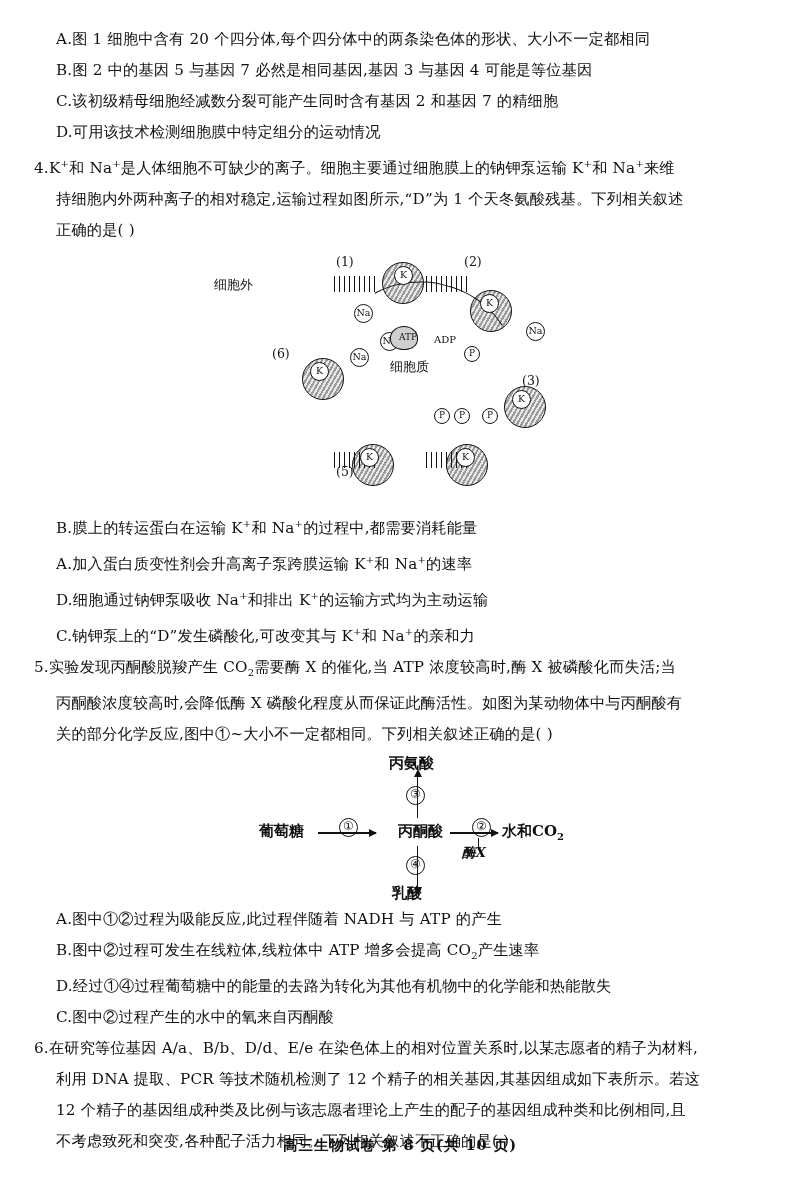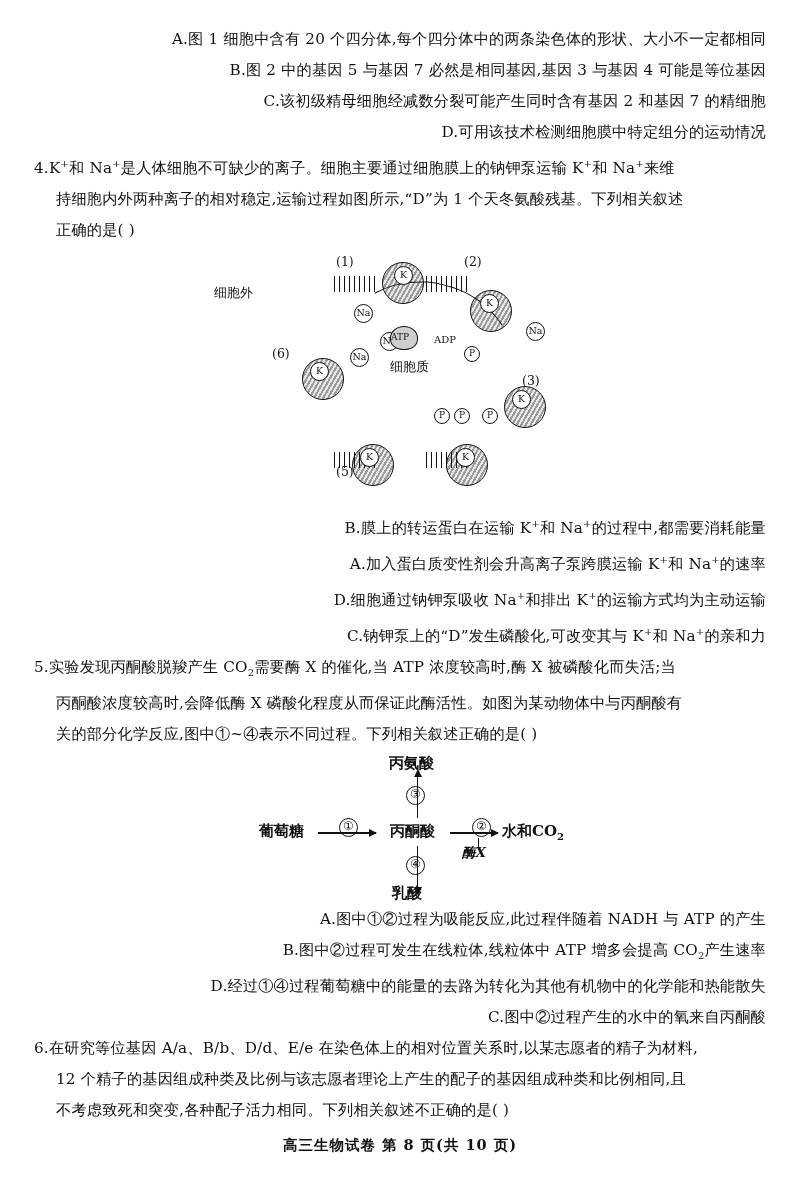--- a/index.html
+++ b/index.html
@@ -20,21 +20,21 @@
     position:absolute;
     left:34px;top:24px;
     width:732px;
   }
   .line{
     font-size:15.2px;
     line-height:31px;
     white-space:nowrap;
     letter-spacing:0.2px;
   }
-  .opt{ padding-left:6px;text-align:right; }
+  .opt{ padding-left:6px; }
   .indent1{ padding-left:22px; }
   sup{ font-size:10px; vertical-align:super; }
   sub{ font-size:10px; vertical-align:sub; }
 
   
   .fig1{
     position:relative;
     height:258px;
     margin-top:2px;
     margin-bottom:2px;
@@ -87,21 +87,21 @@
     border:1.2px solid #111;
     border-radius:50%;
     width:14px;height:14px;
     line-height:12px;
     text-align:center;
     background:#fff;
   }
   .atp{
     position:absolute;
     font-size:9px;
-    text-align:left;
+    text-align:right;
     border:1.4px solid #111;
     border-radius:50% 50% 45% 45%;
     background:#cfcfcf;
     width:26px;height:22px;
     line-height:21px;
   }
   .adp{
     position:absolute;
     font-size:10px;
   }
@@ -188,21 +188,21 @@
     <div class="line opt indent1">B.图 2 中的基因 5 与基因 7 必然是相同基因,基因 3 与基因 4 可能是等位基因</div>
     <div class="line opt indent1">C.该初级精母细胞经减数分裂可能产生同时含有基因 2 和基因 7 的精细胞</div>
     <div class="line opt indent1">D.可用该技术检测细胞膜中特定组分的运动情况</div>
 
     <div class="line">4.K<sup>+</sup>和 Na<sup>+</sup>是人体细胞不可缺少的离子。细胞主要通过细胞膜上的钠钾泵运输 K<sup>+</sup>和 Na<sup>+</sup>来维</div>
     <div class="line indent1">持细胞内外两种离子的相对稳定,运输过程如图所示,“D”为 1 个天冬氨酸残基。下列相关叙述</div>
     <div class="line indent1">正确的是(        )</div>
 
     <div class="fig1">
 
-      <div class="lbl" style="left:180px;top:28px;margin-top:8px;">细胞外</div>
+      <div class="lbl" style="left:180px;top:28px;">细胞外</div>
       <div class="lbl" style="left:356px;top:110px;">细胞质</div>
 
       <div class="num" style="left:302px;top:6px;">(1)</div>
       <div class="num" style="left:430px;top:6px;">(2)</div>
       <div class="num" style="left:488px;top:125px;">(3)</div>
       <div class="num" style="left:430px;top:216px;">(4)</div>
       <div class="num" style="left:302px;top:216px;">(5)</div>
       <div class="num" style="left:238px;top:98px;">(6)</div>
 
       <div class="memblob dark" style="left:348px;top:14px;"></div>
@@ -279,26 +279,26 @@
       <div class="adp" style="left:400px;top:58px;margin-top:28px;">ADP</div>
     </div>
 
     <div class="line opt indent1">B.膜上的转运蛋白在运输 K<sup>+</sup>和 Na<sup>+</sup>的过程中,都需要消耗能量</div>
     <div class="line opt indent1">A.加入蛋白质变性剂会升高离子泵跨膜运输 K<sup>+</sup>和 Na<sup>+</sup>的速率</div>
     <div class="line opt indent1">D.细胞通过钠钾泵吸收 Na<sup>+</sup>和排出 K<sup>+</sup>的运输方式均为主动运输</div>
     <div class="line opt indent1">C.钠钾泵上的“D”发生磷酸化,可改变其与 K<sup>+</sup>和 Na<sup>+</sup>的亲和力</div>
 
     <div class="line">5.实验发现丙酮酸脱羧产生 CO<sub>2</sub>需要酶 X 的催化,当 ATP 浓度较高时,酶 X 被磷酸化而失活;当</div>
     <div class="line indent1">丙酮酸浓度较高时,会降低酶 X 磷酸化程度从而保证此酶活性。如图为某动物体中与丙酮酸有</div>
-    <div class="line indent1">关的部分化学反应,图中①~④表示不同过程。下列相关叙述正确的是(        )</div>
+    <div class="line indent1">关的部分化学反应,图中①~大小不一定都相同。下列相关叙述正确的是(        )</div>
 
     <div class="fig2">
       <div class="t" style="left:355px;top:0px;">丙氨酸</div>
       <div class="t" style="left:225px;top:68px;">葡萄糖</div>
-      <div class="t" style="left:356px;top:68px;">丙酮酸</div>
+      <div class="t" style="left:364px;top:68px;">丙酮酸</div>
       <div class="t" style="left:468px;top:68px;">
         <span>水和CO</span><sub>2</sub>
       </div>
       <div class="t" style="left:358px;top:130px;">乳酸</div>
 
       <div class="enzlabel" style="left:428px;top:90px;font-style:italic;">酶X</div>
 
       <div class="cnum" style="left:305px;top:64px;">①</div>
       <div class="cnum" style="left:438px;top:64px;">②</div>
       <div class="cnum" style="left:372px;top:32px;">③</div>
@@ -310,18 +310,19 @@
       <div class="varrow down" style="left:383px;top:92px;height:42px;"></div>
       <div class="varrow" style="left:444px;top:84px;height:12px;"></div>
     </div>
 
     <div class="line opt indent1">A.图中①②过程为吸能反应,此过程伴随着 NADH 与 ATP 的产生</div>
     <div class="line opt indent1">B.图中②过程可发生在线粒体,线粒体中 ATP 增多会提高 CO<sub>2</sub>产生速率</div>
     <div class="line opt indent1">D.经过①④过程葡萄糖中的能量的去路为转化为其他有机物中的化学能和热能散失</div>
     <div class="line opt indent1">C.图中②过程产生的水中的氧来自丙酮酸</div>
 
     <div class="line">6.在研究等位基因 A/a、B/b、D/d、E/e 在染色体上的相对位置关系时,以某志愿者的精子为材料,</div>
+    <div class="line indent1">利用 DNA 提取、PCR 等技术随机检测了 12 个精子的相关基因,其基因组成如下表所示。若这</div>
     <div class="line indent1">12 个精子的基因组成种类及比例与该志愿者理论上产生的配子的基因组成种类和比例相同,且</div>
     <div class="line indent1">不考虑致死和突变,各种配子活力相同。下列相关叙述不正确的是(        )</div>
   </div>
 
   <div class="footer">高三生物试卷  第 8 页(共 10 页)</div>
 </div>
 
 </body></html>

